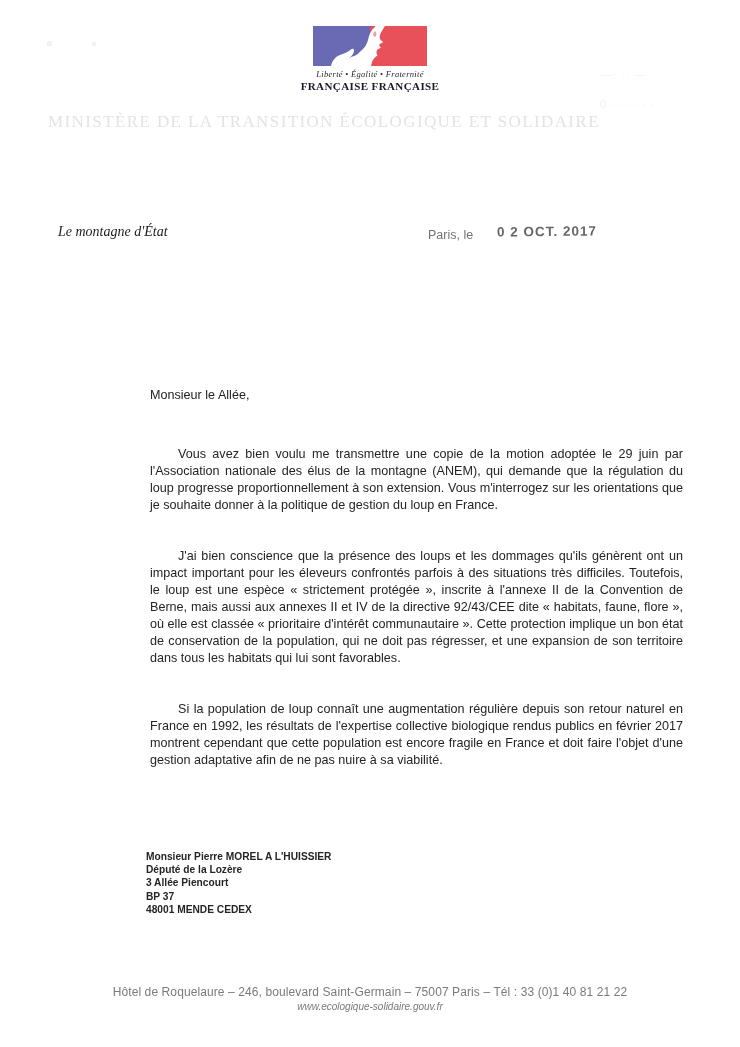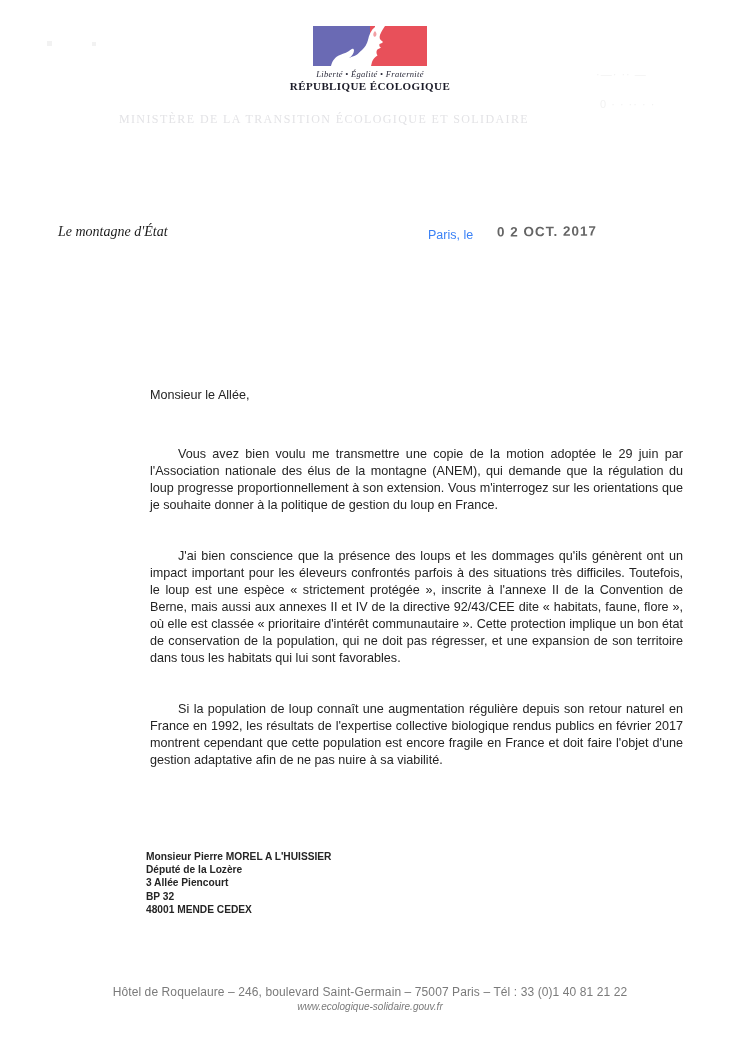--- a/index.html
+++ b/index.html
@@ -68,21 +68,21 @@
   }
 
   
   #ministry {
     position: absolute;
     left: 0;
     top: 112px;
     width: 648px;
     text-align: center;
     font-family: "Liberation Serif", serif;
-    font-size: 12px;
+    font-size: 17px;
     letter-spacing: 1.4px;
     color: #e3e3e6;
     white-space: nowrap;
   }
 
   
   #minister-title {
     position: absolute;
     left: 58px;
     top: 224px;
@@ -91,21 +91,21 @@
     font-size: 14px;
     color: #1c1c1c;
   }
 
   
   #date-line {
     position: absolute;
     left: 428px;
     top: 228px;
     font-size: 12.5px;
-    color: #3b82f6;
+    color: #737373;
   }
   #date-stamp {
     position: absolute;
     left: 497px;
     top: 224px;
     font-family: "Liberation Sans", sans-serif;
     font-size: 13.5px;
     font-weight: bold;
     letter-spacing: 1px;
     color: #3a3a3a;
@@ -185,42 +185,42 @@
       <svg width="114" height="40" viewBox="0 0 114 40" xmlns="http://www.w3.org/2000/svg">
         <rect x="0" y="0" width="57" height="40" fill="#6a6ab4"></rect>
         <rect x="57" y="0" width="57" height="40" fill="#e8505a"></rect>
 
         <path d="M40 40 C41 33 44 28 49 24 C52 21 54 18 55 14 C56 9 58 4 62 1 L62 0 L72 0 C70 3 68 6 67 9 C66 12 67 14 69 15 C70 15.5 70 16.5 69 17 L66.5 18 C66 19.5 66.5 21 68 21.5 C66.5 22.5 65 23 64 24 C63 26 63.5 28 64.5 29.5 C62 31 60 33 59 36 L58 40 Z" fill="#ffffff"></path>
         <path d="M18 40 C19 35 22 31 27 29 C31 27.5 35 26 38 23.5 C39.5 22.3 41 22.8 41 24.4 C41 27 39 30 36 32 C40 30.5 44 29 47 26.5 C48.4 25.4 49.8 26 49.4 27.6 C48.8 30.4 46 33.2 42.5 35 C45.6 34 48.4 32.6 50.6 30.8 C51.9 29.8 53 30.6 52.5 32 C51.6 34.6 49 37 45.4 38.6 L43 40 Z" fill="#ffffff"></path>
         <path d="M62 5 C63.5 6.5 64 8.5 63 10 C62.2 11.2 60.8 11 60.4 9.6 C60 8 60.8 6 62 5 Z" fill="#e8505a" opacity="0.55"></path>
       </svg>
     </div>
     <div class="motto">Liberté • Égalité • Fraternité</div>
-    <div class="rf">RÉPUBLIQUE ÉCOLOGIQUE</div>
+    <div class="rf">FRANÇAISE FRANÇAISE</div>
   </div>
 
   <div id="ministry">MINISTÈRE DE LA TRANSITION ÉCOLOGIQUE ET SOLIDAIRE</div>
 
   <div id="minister-title">Le montagne d'État</div>
 
   <div id="date-line">Paris, le</div>
   <div id="date-stamp">0 2 OCT. 2017</div>
 
   <div id="body-block">
     <p id="salutation">Monsieur le Allée,</p>
     <p class="para">Vous avez bien voulu me transmettre une copie de la motion adoptée le 29 juin par l'Association nationale des élus de la montagne (ANEM), qui demande que la régulation du loup progresse proportionnellement à son extension. Vous m'interrogez sur les orientations que je souhaite donner à la politique de gestion du loup en France.</p>
     <p class="para">J'ai bien conscience que la présence des loups et les dommages qu'ils génèrent ont un impact important pour les éleveurs confrontés parfois à des situations très difficiles. Toutefois, le loup est une espèce « strictement protégée », inscrite à l'annexe II de la Convention de Berne, mais aussi aux annexes II et IV de la directive 92/43/CEE dite « habitats, faune, flore », où elle est classée « prioritaire d'intérêt communautaire ». Cette protection implique un bon état de conservation de la population, qui ne doit pas régresser, et une expansion de son territoire dans tous les habitats qui lui sont favorables.</p>
     <p class="para">Si la population de loup connaît une augmentation régulière depuis son retour naturel en France en 1992, les résultats de l'expertise collective biologique rendus publics en février 2017 montrent cependant que cette population est encore fragile en France et doit faire l'objet d'une gestion adaptative afin de ne pas nuire à sa viabilité.</p>
   </div>
 
   <div id="address-block">
     <div>Monsieur Pierre MOREL A L'HUISSIER</div>
     <div>Député de la Lozère</div>
     <div>3 Allée Piencourt</div>
-    <div>BP 32</div>
+    <div>BP 37</div>
     <div>48001 MENDE CEDEX</div>
   </div>
 
   <div id="footer">
     <div id="footer-address">Hôtel de Roquelaure – 246, boulevard Saint-Germain – 75007 Paris – Tél : 33 (0)1 40 81 21 22</div>
     <div id="footer-url">www.ecologique-solidaire.gouv.fr</div>
   </div>
 
 </div>
 

